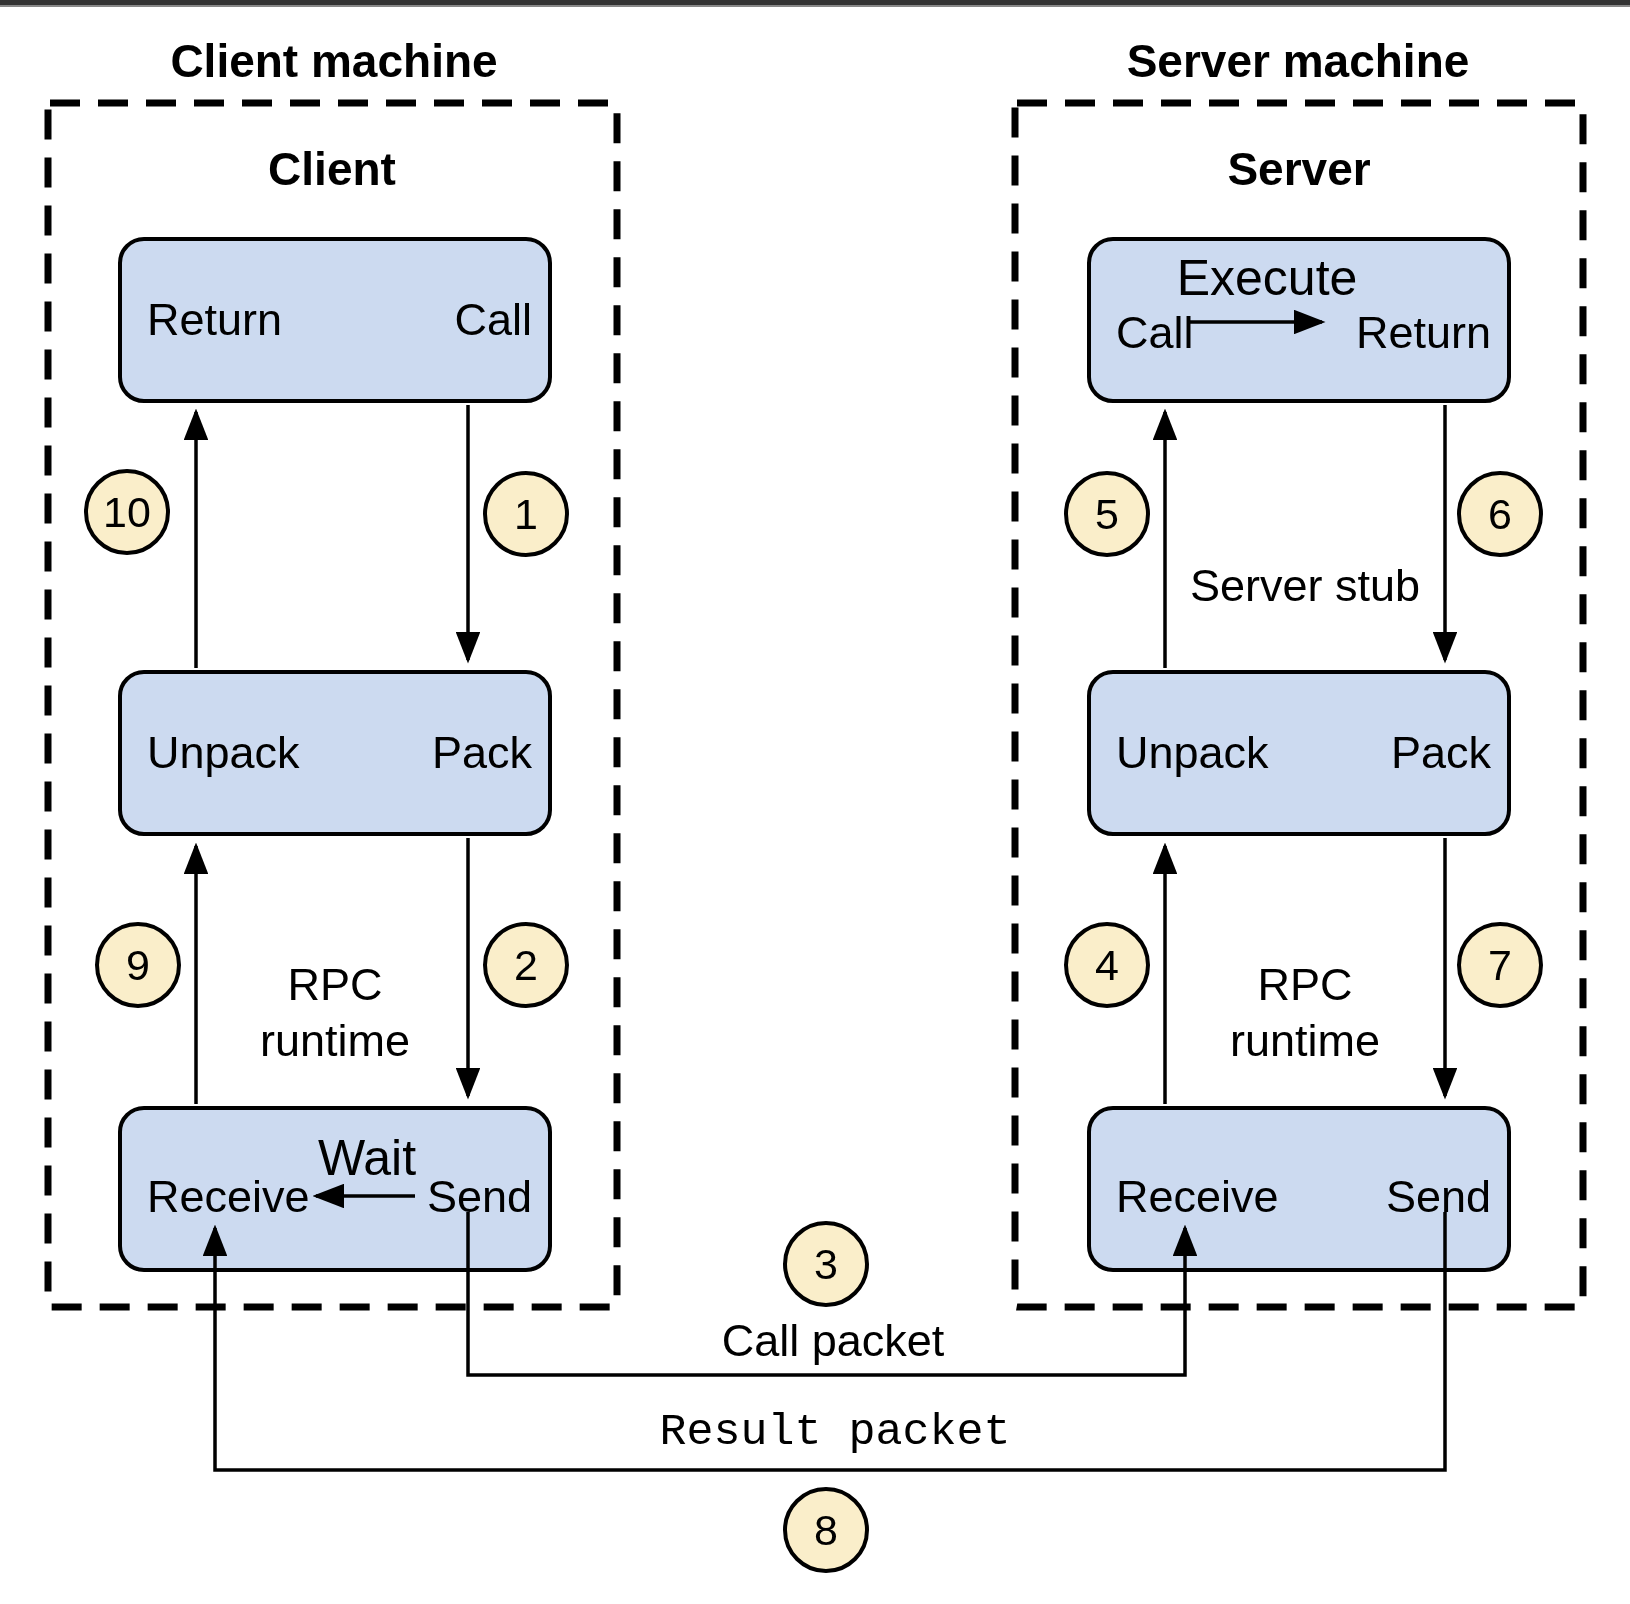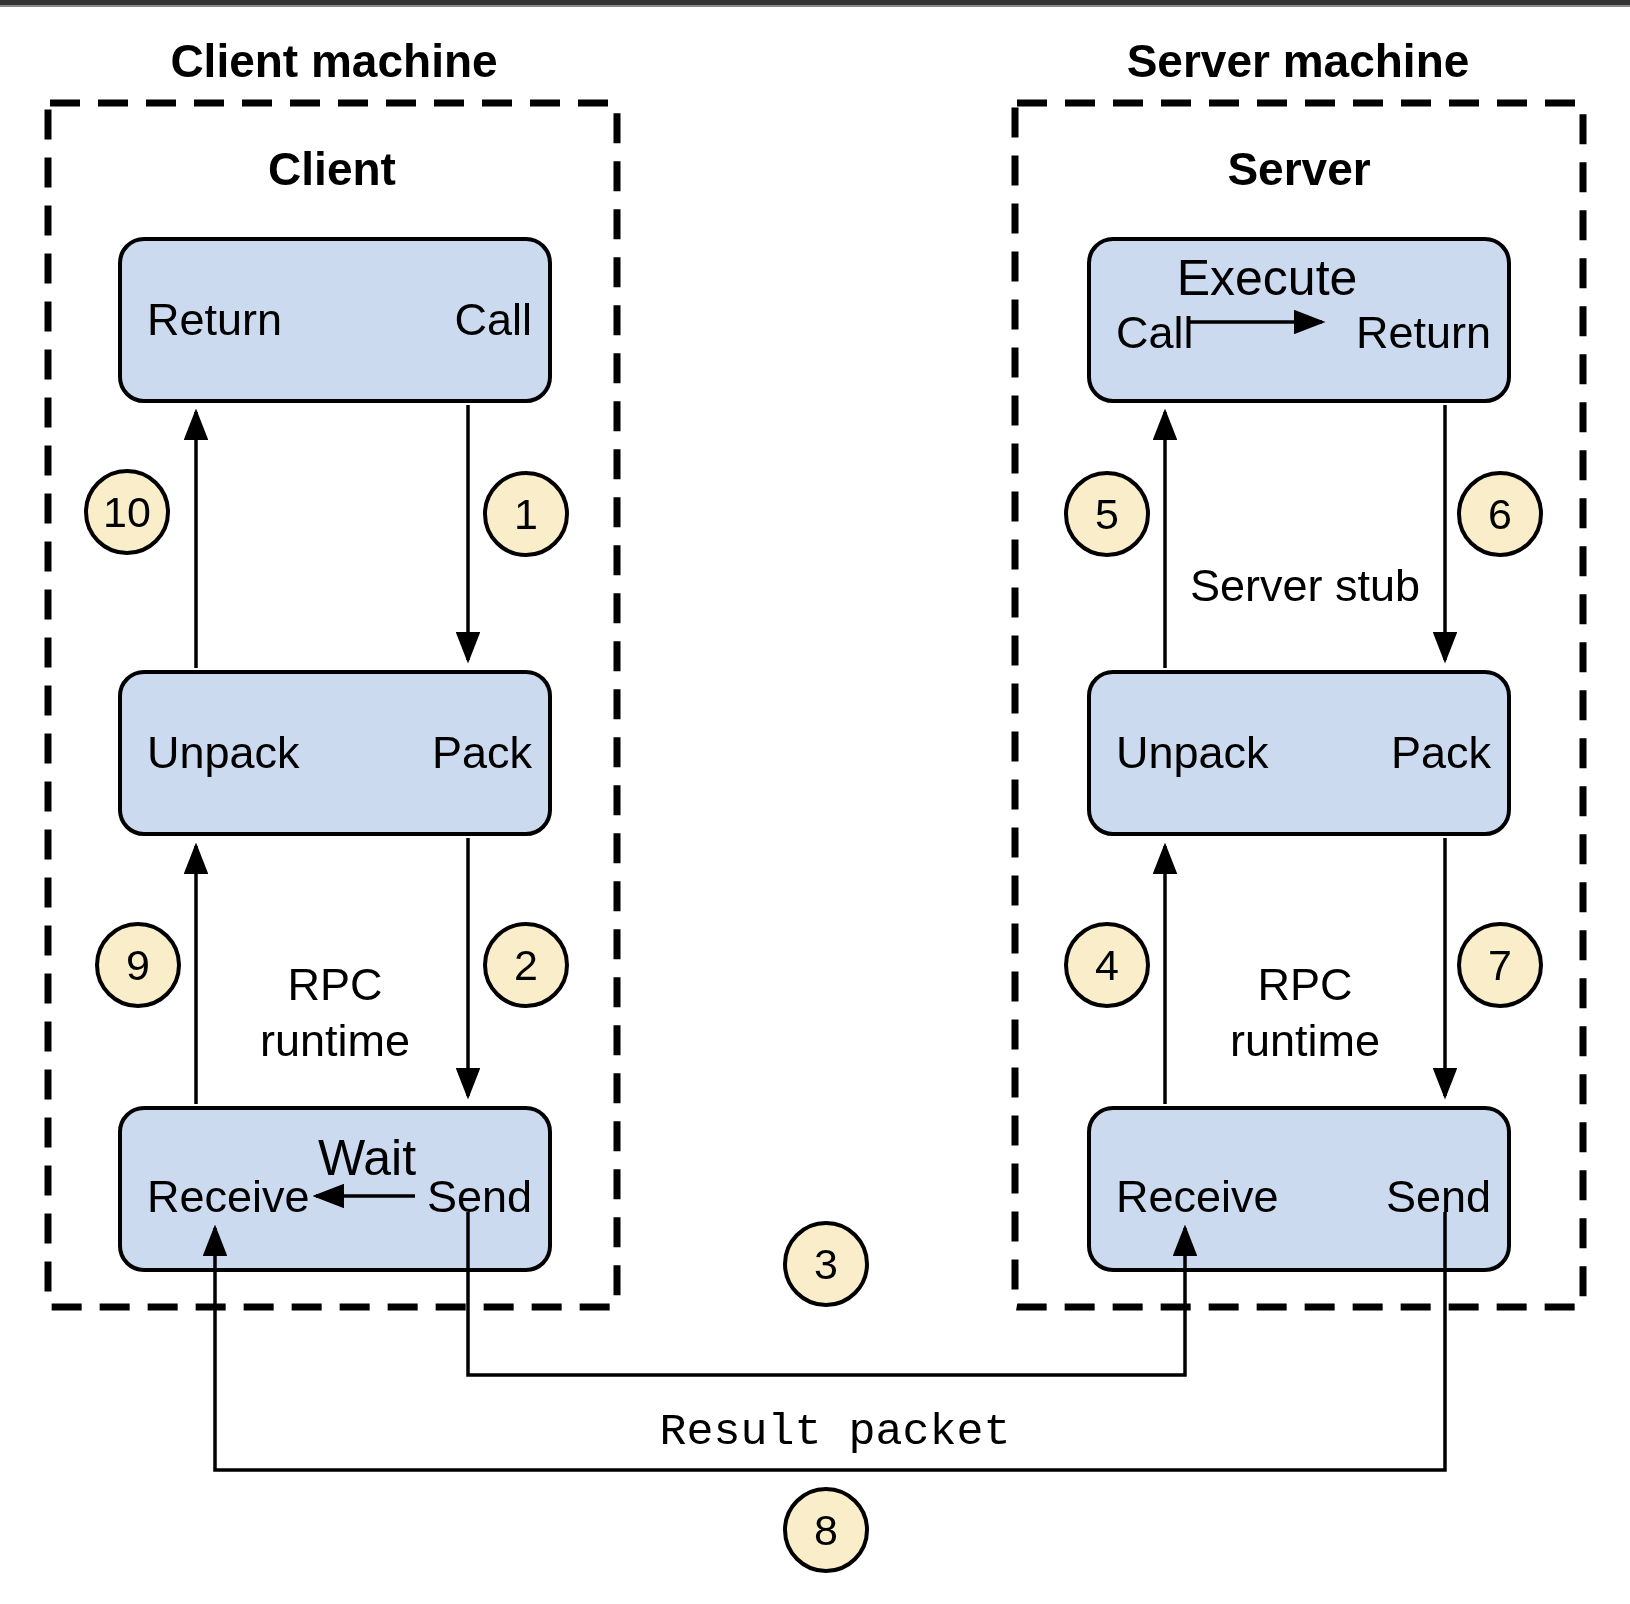--- a/index.html
+++ b/index.html
@@ -110,20 +110,21 @@
   <div class="badge" style="left:483px;top:471px;">1</div>
   <div class="badge" style="left:95px;top:922px;">9</div>
   <div class="badge" style="left:483px;top:922px;">2</div>
   <div class="badge" style="left:1064px;top:471px;">5</div>
   <div class="badge" style="left:1457px;top:471px;">6</div>
   <div class="badge" style="left:1064px;top:922px;">4</div>
   <div class="badge" style="left:1457px;top:922px;">7</div>
   <div class="badge" style="left:783px;top:1221px;">3</div>
   <div class="badge" style="left:783px;top:1487px;">8</div>
 
+  <div class="packet-label" style="left:833px;top:1315px;">Call packet</div>
   <div class="packet-label" style="left:835px;top:1407px;font-family:Liberation Mono, monospace;">Result packet</div>
 
   <svg class="overlay" width="1630" height="1604" viewBox="0 0 1630 1604">
     <defs>
       <marker id="ah" viewBox="0 0 9 7" refX="8" refY="3.5" markerWidth="9" markerHeight="7" orient="auto" markerUnits="strokeWidth">
         <path class="ah" d="M0,0 L9,3.5 L0,7 Z"></path>
       </marker>
     </defs>
 
     <rect class="boundary" x="48" y="103" width="569" height="1204" rx="2"></rect>

